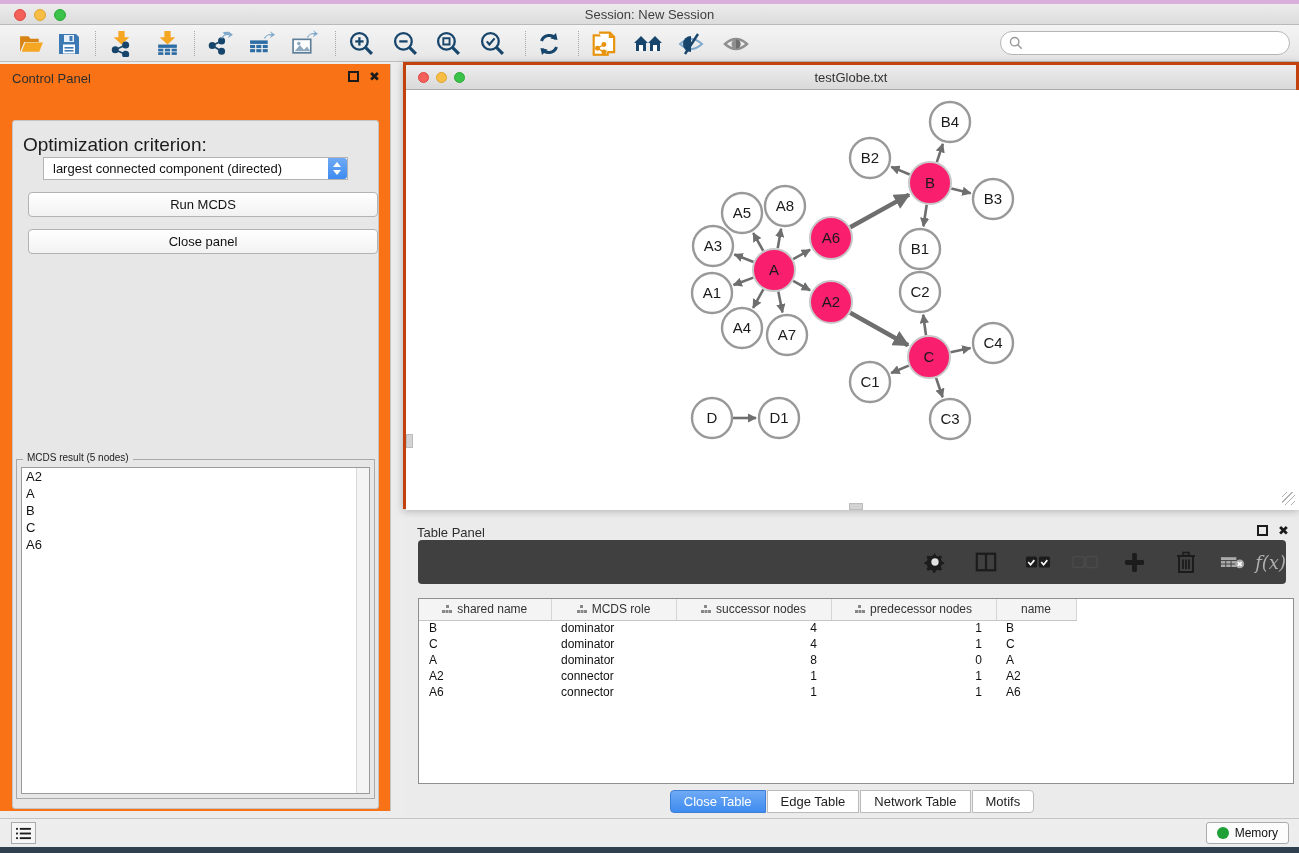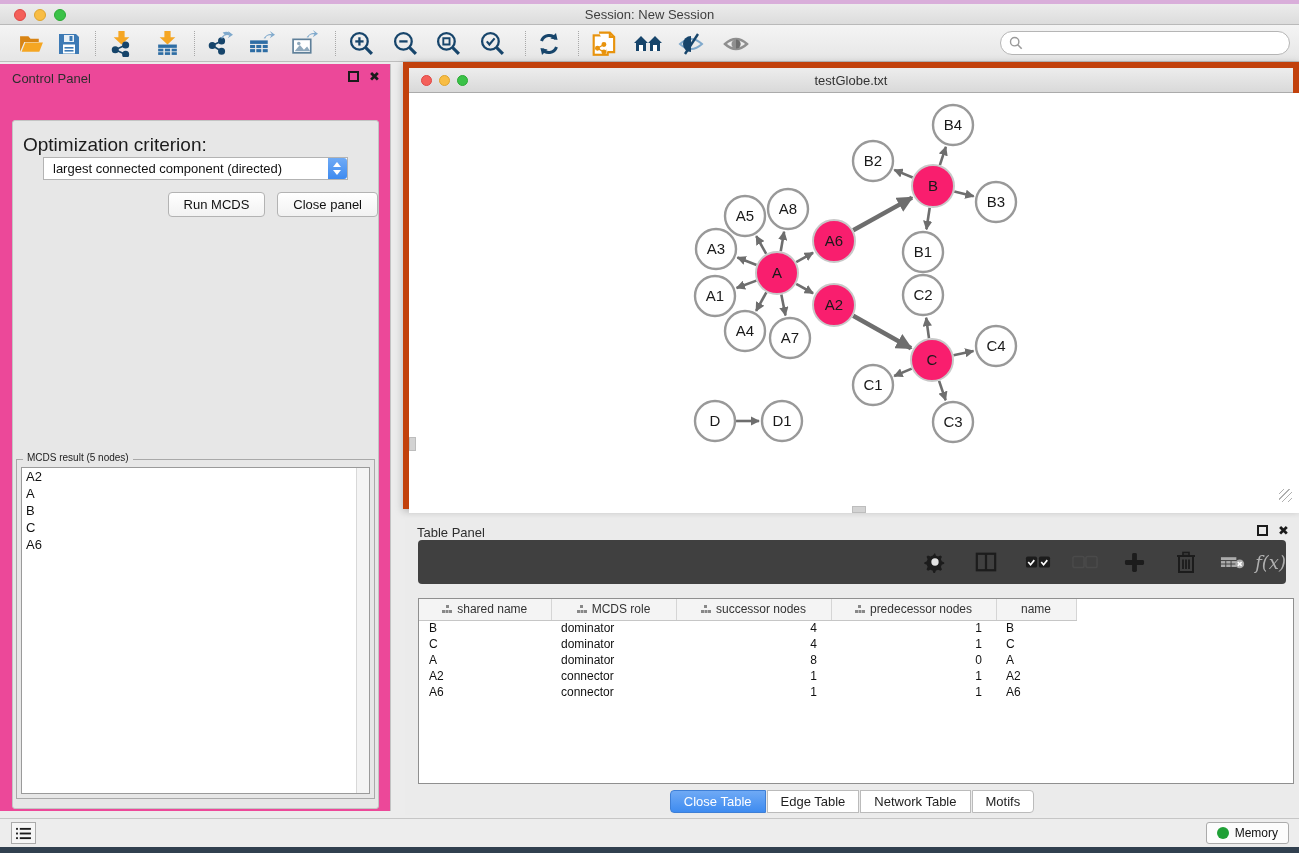--- a/index.html
+++ b/index.html
@@ -25,21 +25,21 @@
             align-items:center; justify-content:center; cursor:default; }
   .tb-sep { position:absolute; top:6px; height:25px; width:0;
             border-left:1px dotted #A8A8A8; }
   .searchbox { position:absolute; left:1000px; top:6px; width:290px; height:24px;
                background:#fff; border:1px solid #B5B5B5; border-radius:12px;
                display:flex; align-items:center; padding-left:8px; }
   .searchbox input { border:none; outline:none; flex:1; font-size:12px; background:transparent; margin-left:4px; }
 
   
   .control-panel { position:absolute; left:0; top:64px; width:391px; height:747px;
-                   background:#ec4899; border-right:1px solid #C2C2C2; }
+                   background:#f97316; border-right:1px solid #C2C2C2; }
   .panel-header { position:relative; height:28px; }
   .panel-header .ph-title { position:absolute; left:12px; top:7px; font-size:13px; color:#2E2E2E; }
   .panel-header .ph-icons { position:absolute; right:10px; top:7px; display:flex; gap:10px; align-items:center; }
   .float-ico { width:11px; height:11px; border:2px solid #1B1B1B; display:inline-block; }
   .close-ico { font-size:13px; font-weight:bold; color:#1B1B1B; line-height:11px; }
 
   .seg-tabs { display:flex; justify-content:center; gap:1px; }
   .cp-tabs-row { position:absolute; left:0; right:0; top:32px; }
   .seg-tab { background:#FFFFFF; border:1px solid #BBBBBB; font-size:13px; color:#222;
              padding:3px 13px; cursor:default; }
@@ -54,37 +54,37 @@
                border:1px solid #B3B3B3; border-radius:0; display:flex; align-items:center; }
   .cp-select .sel-text { flex:1; font-size:13px; color:#111; padding-left:9px; white-space:nowrap; overflow:hidden; }
   .sel-stepper { width:19px; height:21px; border-radius:0 3px 3px 0;
                  background:linear-gradient(#6FAAF5,#3E8BF0); position:relative; }
   .sel-stepper::before { content:""; position:absolute; left:5px; top:4px;
                  border-left:4.5px solid transparent; border-right:4.5px solid transparent;
                  border-bottom:5px solid #fff; }
   .sel-stepper::after { content:""; position:absolute; left:5px; bottom:4px;
                  border-left:4.5px solid transparent; border-right:4.5px solid transparent;
                  border-top:5px solid #fff; }
-  .cp-buttons { position:absolute; left:15px; right:0; top:71px; display:flex; justify-content:flex-end; gap:12px; }
+  .cp-buttons { position:absolute; left:15px; right:0; top:71px; display:flex; justify-content:flex-end; gap:12px;flex-direction:column; }
   .push-btn { background:linear-gradient(#FFFFFF,#F2F2F2); border:1px solid #B3B3B3; border-radius:4px;
               font-size:13px; color:#111; padding:4px 15px; cursor:default; }
 
   .mcds-fieldset { position:absolute; left:3px; top:338px; width:359px; height:340px;
                    border:1px solid #A9A9A9; background:#E7E7E7; }
   .mcds-legend { position:absolute; left:6px; top:-8px; background:#E7E7E7; padding:0 4px;
                  font-size:10px; color:#1C1C1C; }
   .mcds-list { position:absolute; left:4px; top:7px; right:4px; bottom:4px; background:#fff;
                border:1px solid #9A9A9A; overflow:hidden; }
   .mcds-scroll { position:absolute; right:0; top:0; bottom:0; width:13px; background:#F4F4F4;
                  border-left:1px solid #D8D8D8; }
   .mcds-item { font-size:13px; color:#111; padding:1px 0 1px 4px; line-height:15px; }
 
   
   .net-window { position:absolute; left:403px; top:62px; width:896px; height:447px;
-                border:6px solid #c2410c; background:#fff; box-shadow:0 2px 8px rgba(0,0,0,0.25); }
+                border:3px solid #c2410c; background:#fff; box-shadow:0 2px 8px rgba(0,0,0,0.25); }
   .net-titlebar { position:relative; height:25px; background:linear-gradient(#EDEDED,#D9D9D9);
                   border-bottom:1px solid #ABABAB; }
   .net-titlebar .lights { left:12px; top:7px; gap:7px; }
   .net-titlebar .light { width:11px; height:11px; }
   .net-title { position:absolute; left:0; right:0; top:5px; text-align:center; font-size:13px; color:#333; }
   .net-canvas { position:relative; width:894px; height:420px; background:#fff; overflow:hidden; }
   .net-canvas svg text { font-family:"Liberation Sans","DejaVu Sans",sans-serif; }
   .resize-grip { position:absolute; right:1px; bottom:1px; width:13px; height:13px;
     background:repeating-linear-gradient(135deg, transparent 0 3px, #B0B0B0 3px 4px); }
   .hscroll-thumb { position:absolute; left:443px; bottom:0px; width:14px; height:7px;

